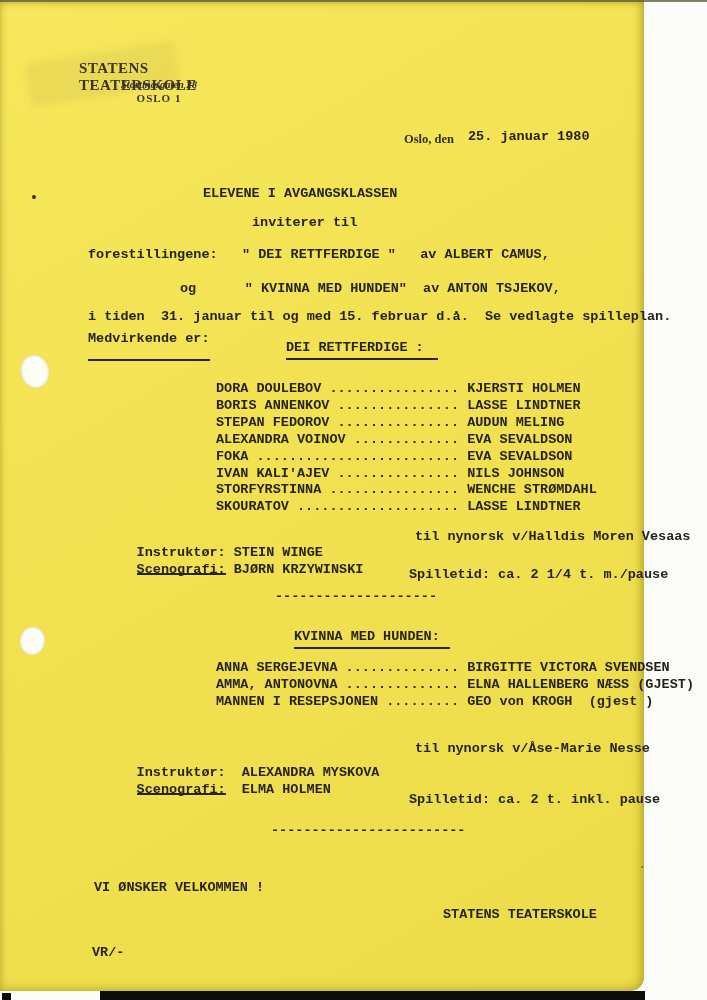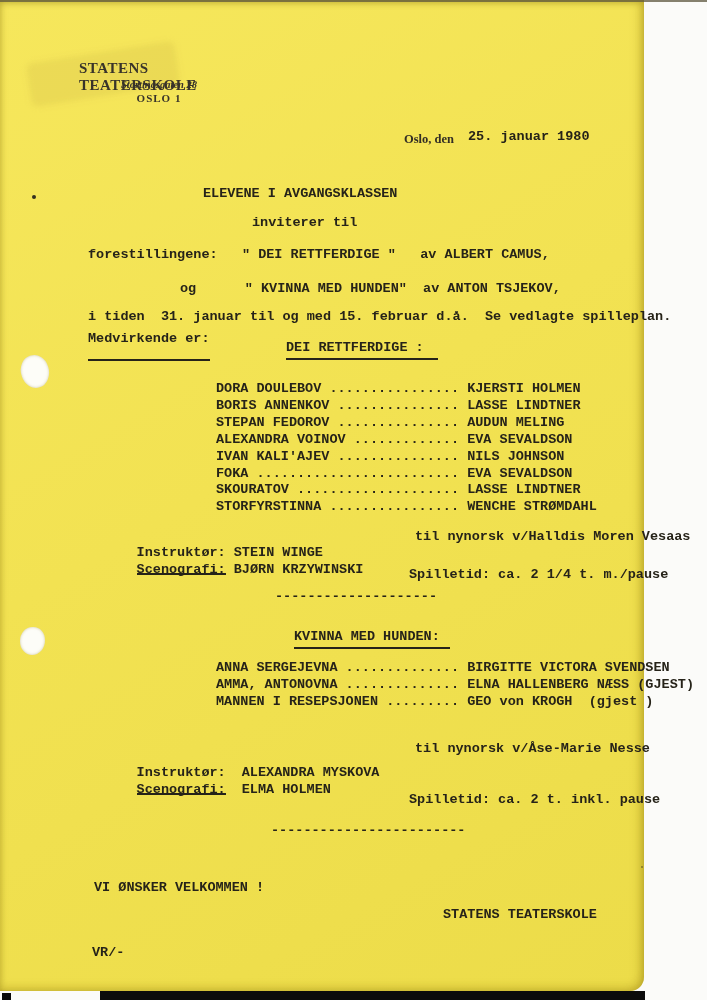--- a/index.html
+++ b/index.html
@@ -67,24 +67,24 @@
     <div class="t" style="left:88px;top:331px;"><span class="u">Medvirkende er:</span></div>
 
     <div class="t" style="left:286px;top:340px;">DEI RETTFERDIGE :</div>
     <div class="rule" style="left:286px;top:358px;width:152px;"></div>
 
     <div class="cast" style="top:381px;">
         <div class="cast-line">DORA DOULEBOV ................ KJERSTI HOLMEN</div>
         <div class="cast-line">BORIS ANNENKOV ............... LASSE LINDTNER</div>
         <div class="cast-line">STEPAN FEDOROV ............... AUDUN MELING</div>
         <div class="cast-line">ALEXANDRA VOINOV ............. EVA SEVALDSON</div>
+        <div class="cast-line">FOKA ......................... EVA SEVALDSON</div>
         <div class="cast-line">IVAN KALI'AJEV ............... NILS JOHNSON</div>
-        <div class="cast-line">FOKA ......................... EVA SEVALDSON</div>
+        <div class="cast-line">STORFYRSTINNA ................ WENCHE STRØMDAHL</div>
         <div class="cast-line">SKOURATOV .................... LASSE LINDTNER</div>
-        <div class="cast-line">STORFYRSTINNA ................ WENCHE STRØMDAHL</div>
       </div>
 
     <div class="t" style="left:88px;top:529px;">
       <span class="u">Instruktør:</span><span class="gap1">STEIN WINGE</span>
     </div>
     <div class="t" style="left:415px;top:529px;">til nynorsk v/Halldis Moren Vesaas</div>
     <div class="t" style="left:88px;top:546px;">
       <span>Scenografi:</span><span class="gap1">BJØRN KRZYWINSKI</span>
     </div>
     <div class="t" style="left:409px;top:567px;">Spilletid: ca. 2 1/4 t. m./pause</div>

